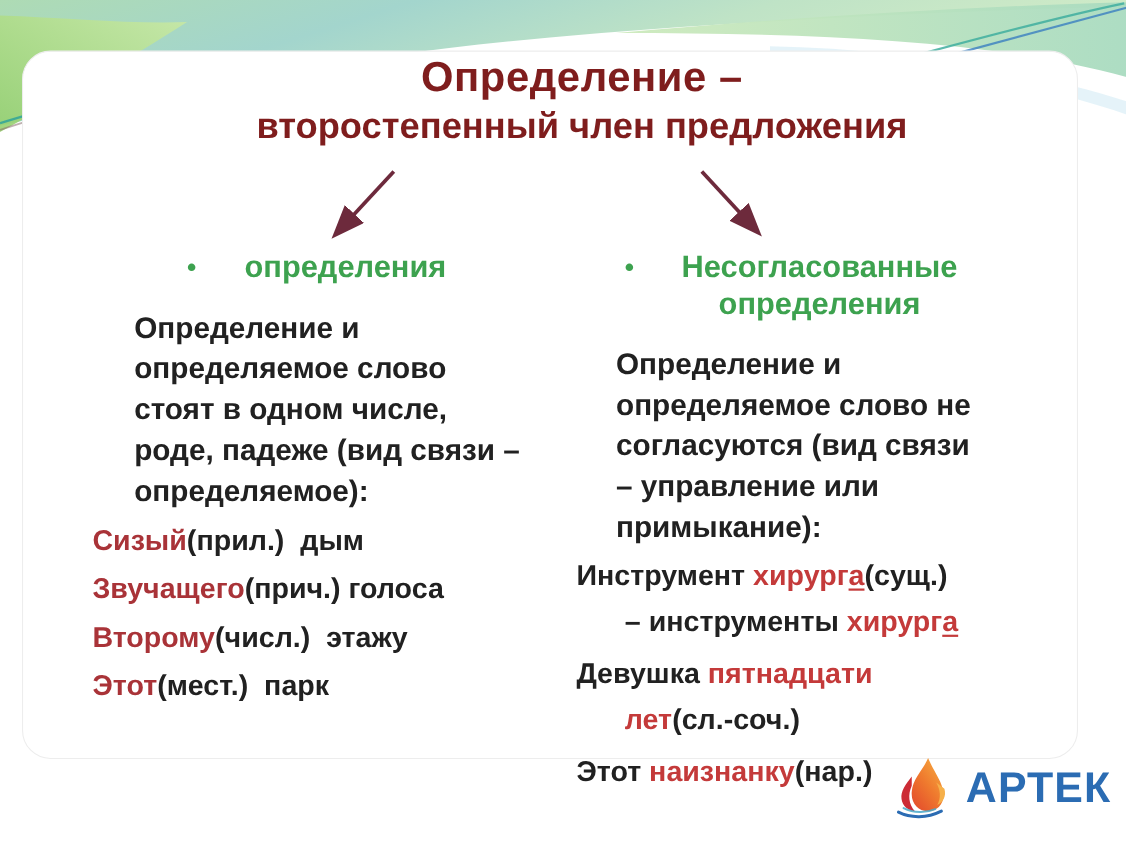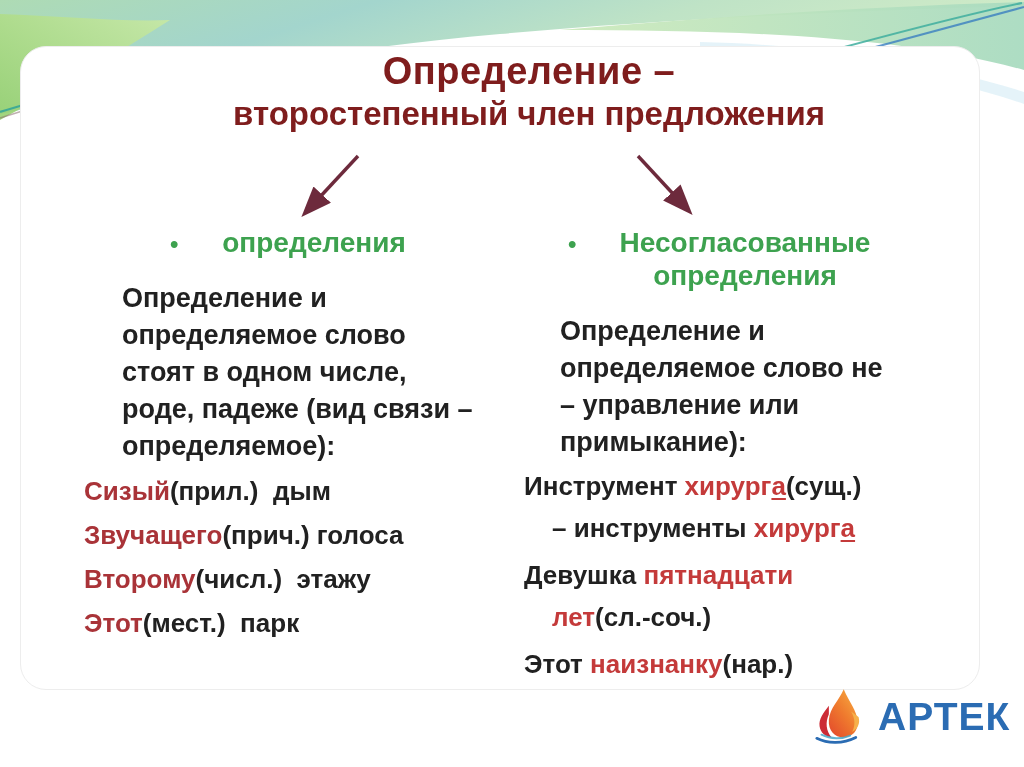--- a/index.html
+++ b/index.html
@@ -34,21 +34,21 @@
   .col-right .heading .bullet{left:44px;}
   .heading .htxt{text-align:center;}
   .col-left .heading .htxt{margin-left:100px;width:260px;}
   .col-right .heading .htxt{margin-left:66px;width:310px;}
   .bodytxt{color:#212121;font-size:27px;line-height:37px;margin-top:21px;}
   .col-left .bodytxt{margin-left:38px;}
   .col-right .bodytxt{margin-left:36px;}
   .examples{margin-top:4px;font-size:26px;color:#212121;}
   .exline{line-height:44px;white-space:pre-wrap;}
   .col-right .exline{line-height:42px;}
-  .indent{margin-left:28px;}
+  .indent{margin-left:44px;}
   .gap{margin-top:5px;}
   .red-l{color:#a93338;}
   .red-r{color:#c43a3a;}
   .u{text-decoration:underline;text-decoration-thickness:2px;text-underline-offset:3px;}
   
   .logo{position:absolute;left:814px;top:686px;z-index:2;display:flex;align-items:center;gap:12px;}
   .logo-text{
     color:#2b6cb3;font-size:39px;font-weight:800;letter-spacing:1px;line-height:60px;
   }
 </style>
@@ -125,20 +125,21 @@
   <div class="heading">
     <span class="bullet">•</span>
     <div class="htxt">
       <div>Несогласованные</div>
       <div>определения</div>
     </div>
   </div>
   <div class="bodytxt">
     <div>Определение и</div>
     <div>определяемое слово не</div>
+    <div>согласуются (вид связи</div>
     <div>– управление или</div>
     <div>примыкание):</div>
   </div>
   <div class="examples">
     <div class="exline"><span>Инструмент </span><span class="red-r">хирург</span><span class="red-r u">а</span><span>(сущ.)</span></div>
     <div class="exline indent"><span>– инструменты </span><span class="red-r">хирург</span><span class="red-r u">а</span></div>
     <div class="exline gap"><span>Девушка </span><span class="red-r">пятнадцати</span></div>
     <div class="exline indent"><span class="red-r">лет</span><span>(сл.-соч.)</span></div>
     <div class="exline gap"><span>Этот </span><span class="red-r">наизнанку</span><span>(нар.)</span></div>
   </div>

